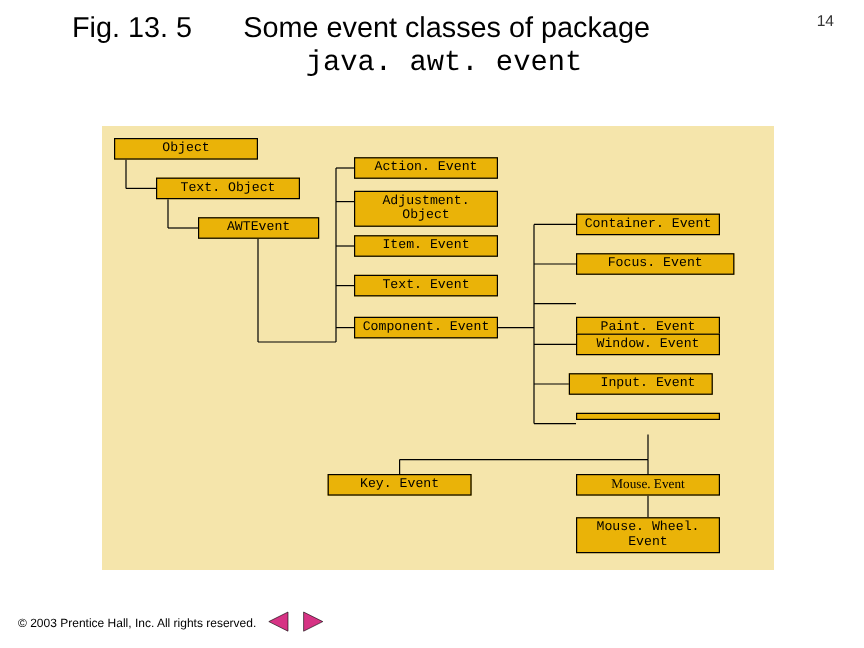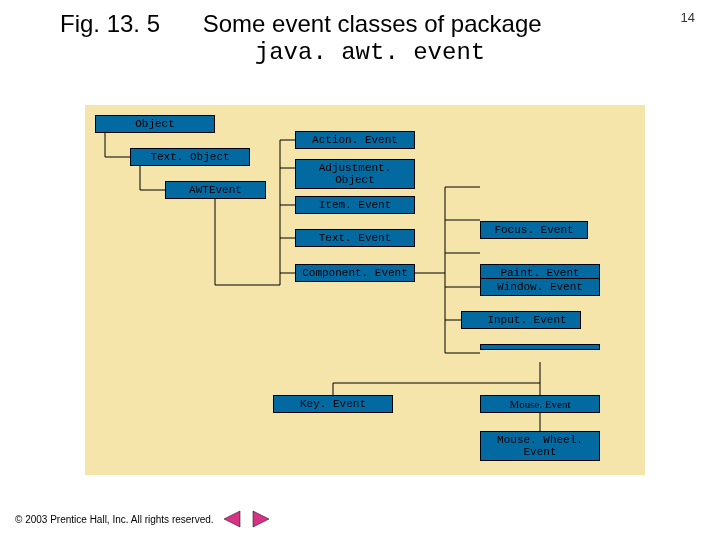--- a/index.html
+++ b/index.html
@@ -39,21 +39,21 @@
   .diagram {
     position: absolute;
     top: 105px;
     left: 85px;
     width: 560px;
     height: 370px;
     background: #f5e5ab;
   }
   .node {
     position: absolute;
-    background: #0369a1;
+    background: #eab308;
     border: 1px solid #000;
     font-family: "Courier New", monospace;
     font-size: 11px;
     text-align: center;
     padding: 2px 0;
     box-sizing: border-box;
   }
   svg.lines {
     position: absolute;
     top: 0; left: 0;
@@ -130,24 +130,25 @@
   <div class="node" style="left:10px;  top:10px; width:120px;">Object</div>
   <div class="node" style="left:45px;  top:43px; width:120px;">Text. Object</div>
   <div class="node" style="left:80px;  top:76px; width:101px;">AWTEvent</div>
 
   <div class="node" style="left:210px; top:26px;  width:120px;">Action. Event</div>
   <div class="node" style="left:210px; top:54px;  width:120px;">Adjustment. Object</div>
   <div class="node" style="left:210px; top:91px;  width:120px;">Item. Event</div>
   <div class="node" style="left:210px; top:124px; width:120px;">Text. Event</div>
   <div class="node" style="left:210px; top:159px; width:120px;">Component. Event</div>
 
-  <div class="node" style="left:395px; top:106px; width:108px;margin-top:10px;">Focus. Event</div>
+  <div class="node" style="left:395px; top:73px;  width:120px;">Container. Event</div>
+  <div class="node" style="left:395px; top:106px; width:132px;">Focus. Event</div>
   <div class="node" style="left:395px; top:139px; width:120px;margin-top:20px;">Paint. Event</div>
   <div class="node" style="left:395px; top:173px; width:120px;">Window. Event</div>
-  <div class="node" style="left:376px; top:206px; width:120px;padding-left:12px;">Input. Event</div>
+  <div class="node" style="left:389px; top:206px; width:120px;padding-left:12px;">Input. Event</div>
   <div class="node" style="left:395px; top:239px; width:120px;"></div>
 
   <div class="node" style="left:188px; top:290px; width:120px;">Key. Event</div>
   <div class="node" style="left:395px; top:290px; width:120px;font-family:Liberation Serif, serif;">Mouse. Event</div>
   <div class="node" style="left:395px; top:326px; width:120px;">Mouse. Wheel. Event</div>
 </div>
 
 <div class="footer">
   <span>© 2003 Prentice Hall, Inc.  All rights reserved.</span>
   <span class="nav-btn">

